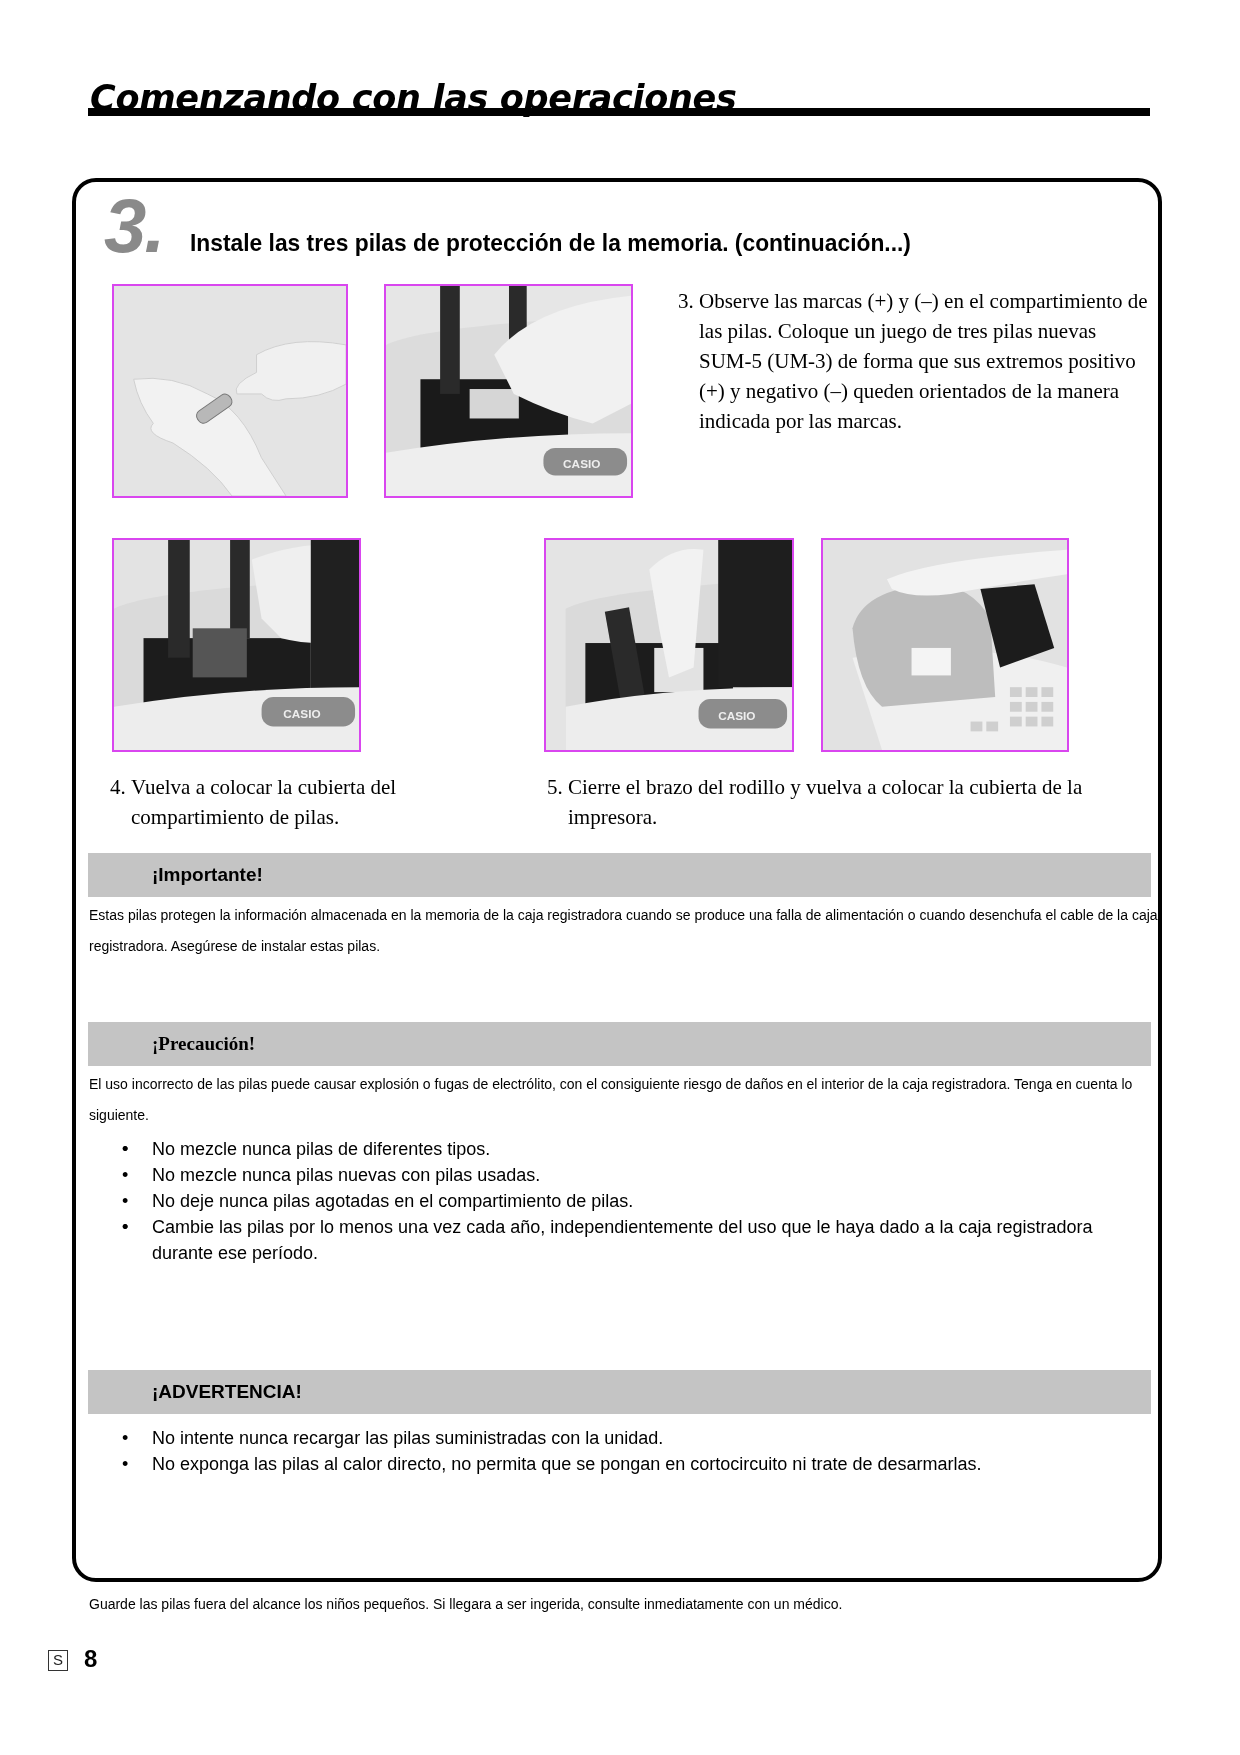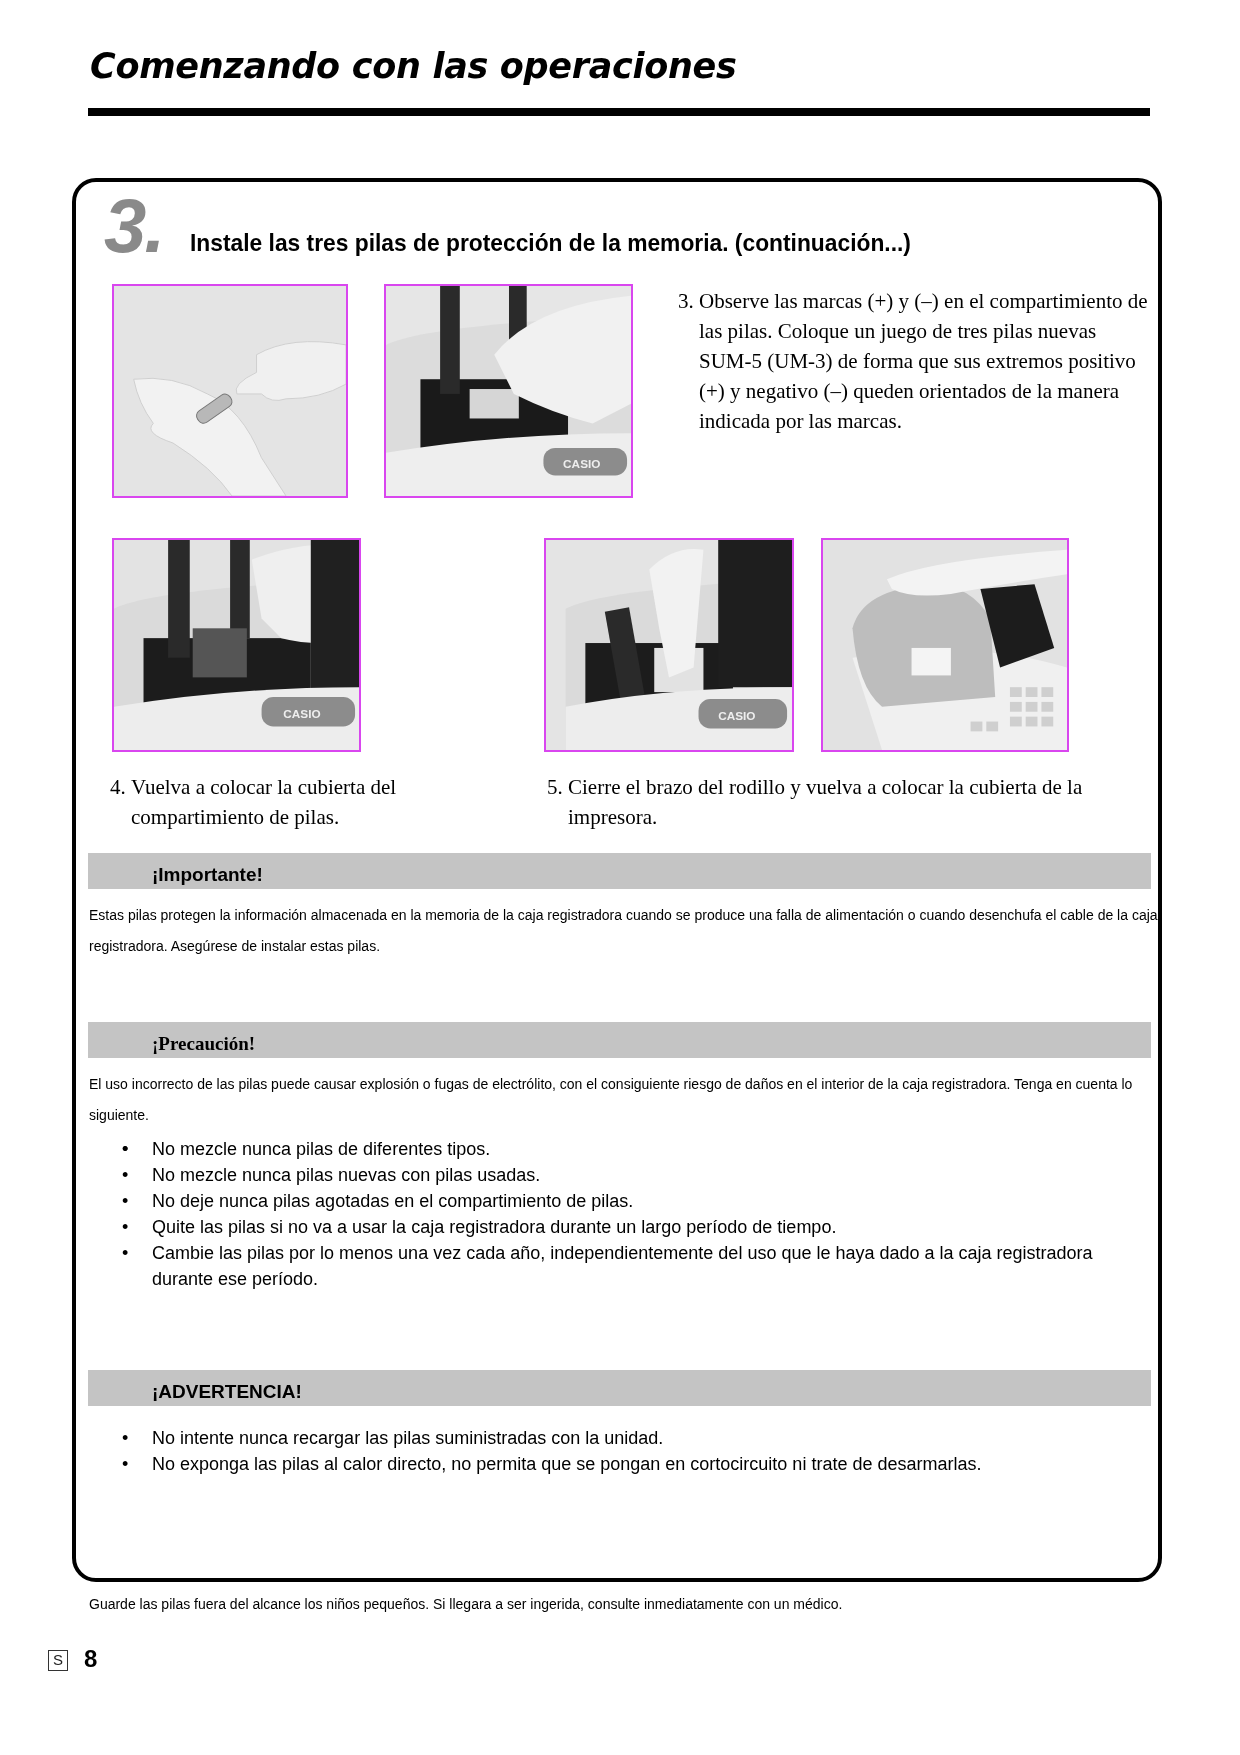--- a/index.html
+++ b/index.html
@@ -1,21 +1,21 @@
 <!DOCTYPE html>
 <html><head>
 <meta charset="utf-8">
 <style>
   html, body { margin:0; padding:0; background:#ffffff; }
   body { width:1240px; height:1755px; position:relative; overflow:hidden;
          font-family:"Liberation Sans", sans-serif; color:#000; }
   .abs { position:absolute; }
 
   
-  .page-title { left:90px; top:46px; font-family:"DejaVu Sans", sans-serif; font-style:italic;
+  .page-title { left:90px; top:78px; font-family:"DejaVu Sans", sans-serif; font-style:italic;
                 font-weight:bold; font-size:35px; letter-spacing:-0.3px; line-height:40px; white-space:nowrap; }
   .title-rule { left:88px; top:108px; width:1062px; height:8px; background:#000; }
 
   
   .main-box { left:72px; top:178px; width:1090px; height:1404px; border:4px solid #000;
               border-radius:24px; box-sizing:border-box; }
 
   .step-num { left:104px; top:186px; font-family:"Liberation Sans", sans-serif; font-style:italic; font-weight:bold;
               font-size:76px; line-height:80px; color:#8a8a8a; letter-spacing:-2px; }
   .step-title { left:190px; top:228px; font-family:"Liberation Sans", sans-serif; font-weight:bold; font-size:24px;
@@ -25,21 +25,21 @@
   .photo { border:2px solid #d946ef; box-sizing:border-box; overflow:hidden; background:#e2e2e2; }
   .photo svg { width:100%; height:100%; display:block; }
 
   
   .serif { font-family:"Liberation Serif", serif; font-size:21px; line-height:30px; }
   .step-item { display:flex; }
   .step-item .n { flex:0 0 auto; white-space:pre; }
   .step-item .t { flex:1 1 auto; }
 
   
-  .bar { left:88px; width:1063px; height:36px; background:#c4c4c4; }
+  .bar { left:88px; width:1063px; height:44px; background:#c4c4c4; }
   .bar-label { position:absolute; left:64px; top:0; line-height:44px; font-weight:bold; font-size:19px; }
 
   .para { left:89px; width:1070px; font-size:14px; line-height:31px; }
   .bullets { left:122px; width:1010px; margin:0; padding:0; list-style:none; font-size:18px; line-height:26px; }
   .bullets li { position:relative; padding-left:30px; }
   .bullets li .dot { position:absolute; left:0; top:0; }
 
   
   .lang-box { left:48px; top:1650px; width:20px; height:21px; border:1.5px solid #333; box-sizing:border-box;
               font-size:15px; line-height:18px; text-align:center; color:#222; }
@@ -157,21 +157,21 @@
 
 <div class="abs bar" style="top:1022px;font-family:Liberation Serif, serif;">
   <span class="bar-label">¡Precaución!</span>
 </div>
 <div class="abs para" style="top:1069px;">El uso incorrecto de las pilas puede causar explosión o fugas de electrólito, con el consiguiente riesgo de daños en el  interior de la caja registradora. Tenga en cuenta lo siguiente.</div>
 <ul class="abs bullets" style="top:1136px;">
   <li><span class="dot">•</span></li>
   <li><span class="dot">•</span><span>No mezcle nunca pilas de diferentes tipos.</span></li>
   <li><span class="dot">•</span><span>No mezcle nunca pilas nuevas con pilas usadas.</span></li>
   <li><span class="dot">•</span><span>No deje nunca pilas agotadas en el compartimiento de pilas.</span></li>
-  <li><span class="dot">•</span><span>Quite las pilas si no va a usar la caja registradora durante un largo período de tiempo.</span></li>
+  <li><span class="dot">•</span></li>
   <li><span class="dot">•</span><span>Cambie las pilas por lo menos una vez cada año, independientemente del uso que le haya dado a la caja registradora durante ese período.</span></li>
 </ul>
 
 <div class="abs bar" style="top:1370px;">
   <span class="bar-label">¡ADVERTENCIA!</span>
 </div>
 <ul class="abs bullets" style="top:1425px;">
   <li><span class="dot">•</span><span>No intente nunca recargar las pilas suministradas con la unidad.</span></li>
   <li><span class="dot">•</span><span>No exponga las pilas al calor directo, no permita que se pongan en cortocircuito ni trate de desarmarlas.</span></li>
 </ul>

